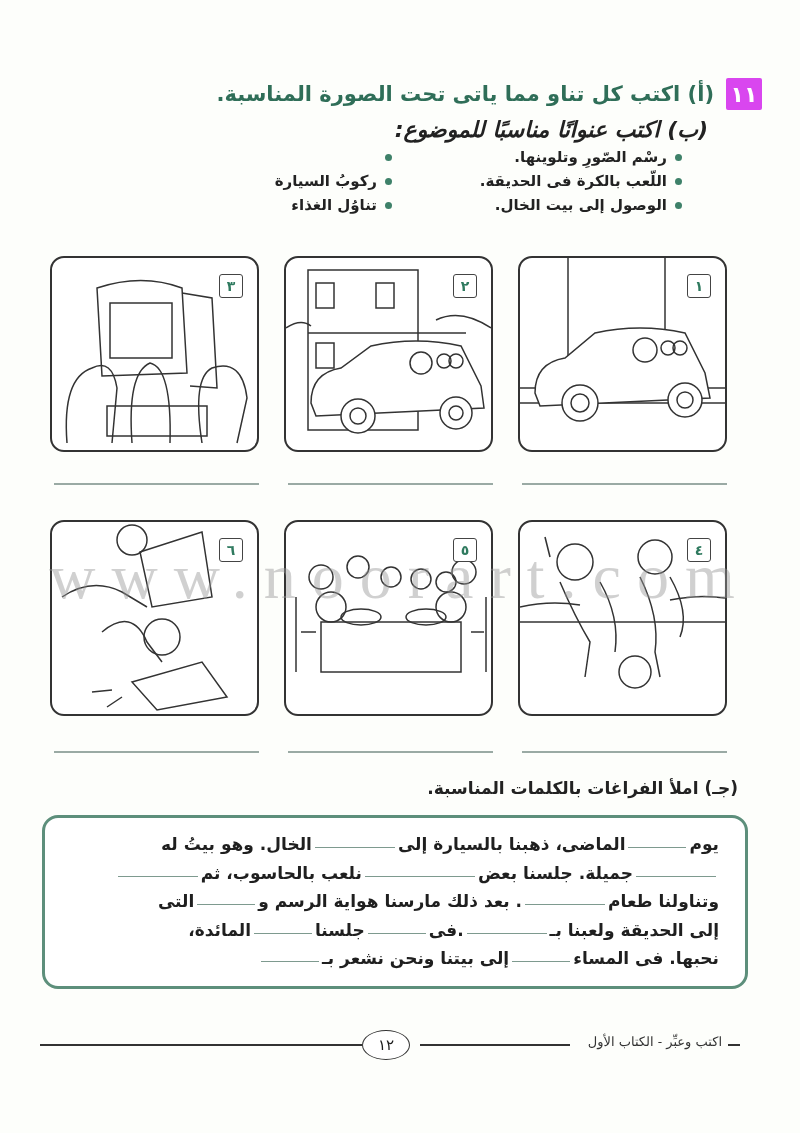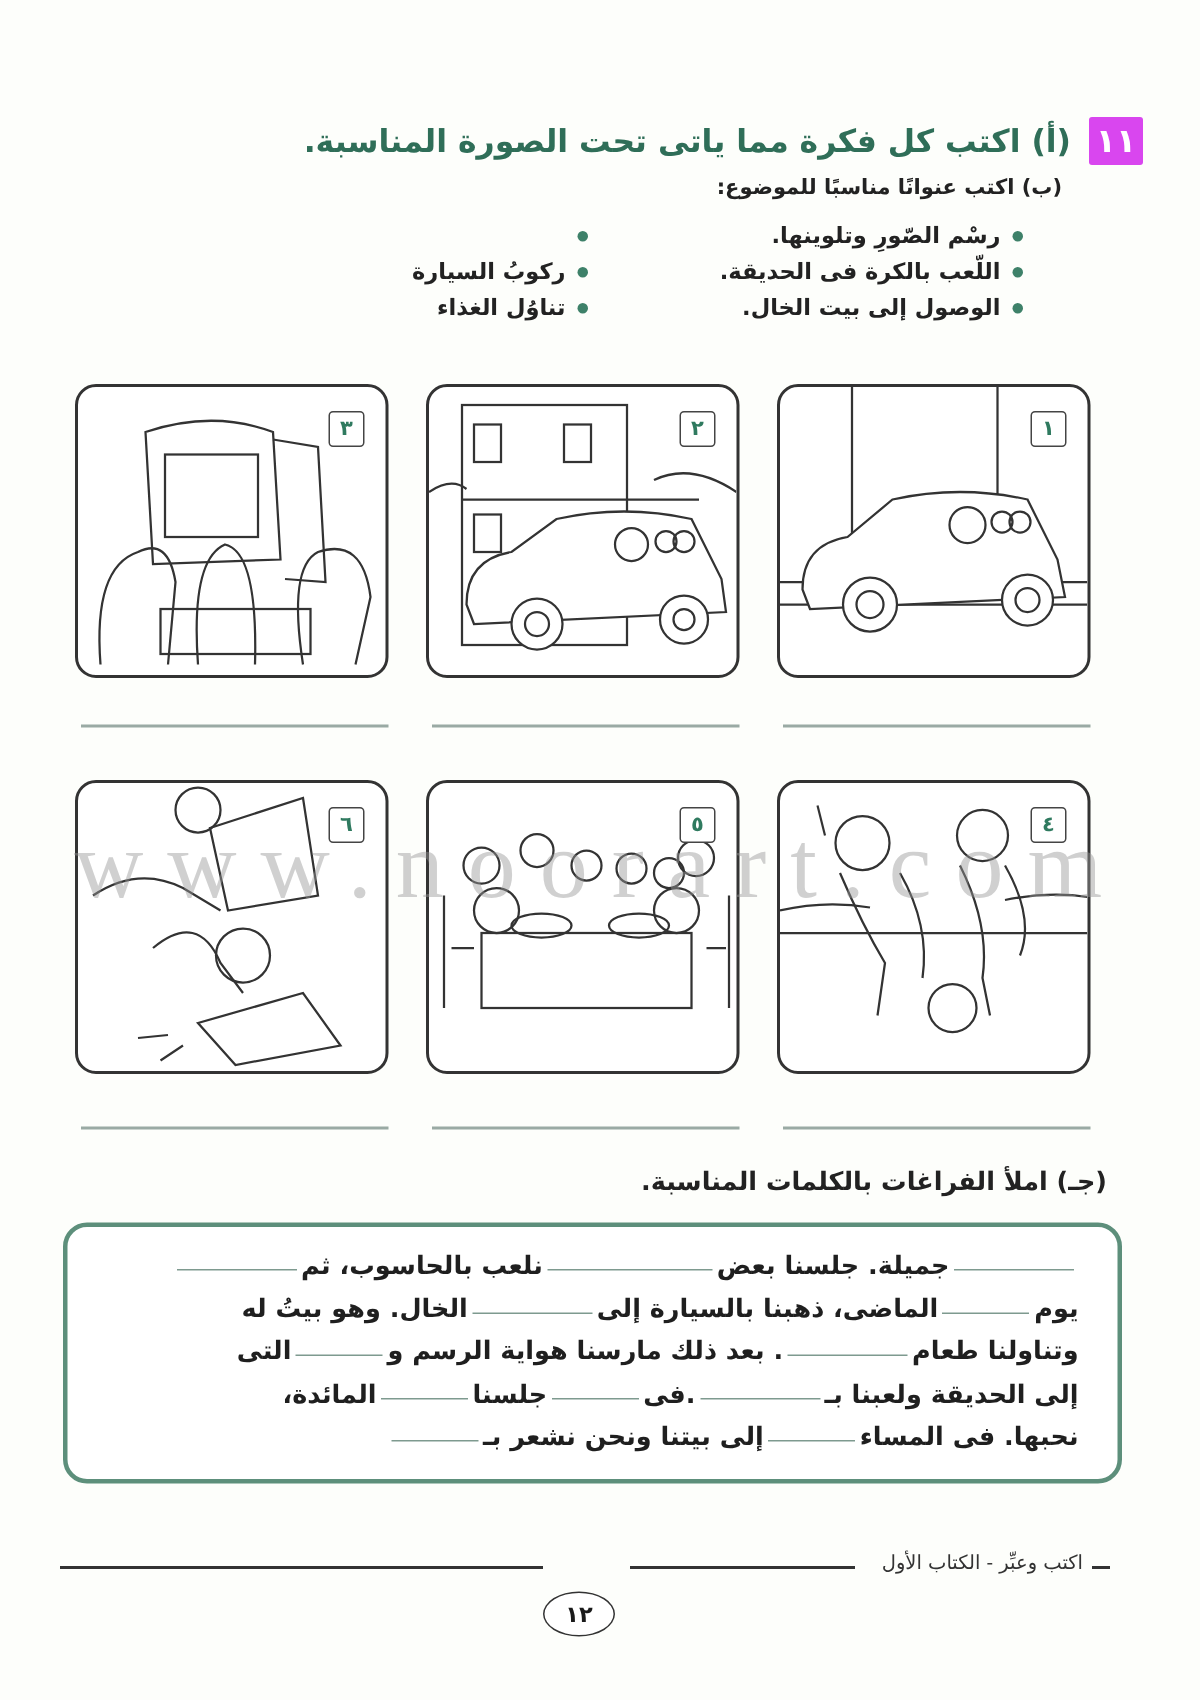--- a/index.html
+++ b/index.html
@@ -14,21 +14,21 @@
   .page { position: absolute; inset: 0; direction: rtl; }
 
   
   .q-header { position: absolute; top: 78px; right: 38px; display: flex; align-items: center; gap: 12px; }
   .q-badge {
     width: 36px; height: 32px; background: #d946ef; color: #fff;
     font-weight: bold; font-size: 22px; display: flex; align-items: center; justify-content: center;
     border-radius: 2px;
   }
   .q-title { font-size: 21px; font-weight: bold; color: #2f6e58; }
-  .q-sub { position: absolute; top: 117px; right: 92px; font-size: 14px; font-weight: bold; color: #222; }
+  .q-sub { position: absolute; top: 117px; right: 92px; font-size: 22px; font-weight: bold; color: #222; font-style: italic; }
 
   .ideas { position: absolute; top: 148px; right: 118px; width: 580px; display: grid;
            grid-template-columns: 260px 300px; row-gap: 6px; column-gap: 30px; }
   .idea { font-size: 15px; font-weight: bold; color: #222; display: flex; align-items: center; gap: 8px; white-space: nowrap; }
   .bullet { width: 7px; height: 7px; border-radius: 50%; background: #3e8169; display: inline-block; flex: none; }
 
   
   .pic {
     position: absolute; width: 205px; height: 192px;
     border: 2px solid #333; border-radius: 14px; background: #fff; overflow: hidden;
@@ -58,32 +58,32 @@
   .blank { display: inline-block; width: 58px; border-bottom: 1.5px solid #7e9a8f; margin: 0 3px; vertical-align: 2px; }
   .blank.long { width: 80px; }
 
   
   .footer { position: absolute; top: 1030px; left: 40px; width: 700px; height: 30px; }
   .f-line-right { position: absolute; top: 14px; right: 0; width: 12px; height: 1.5px; background: #333; }
   .f-text { position: absolute; top: 4px; right: 18px; font-family: "DejaVu Serif", serif; font-size: 13px; color: #333; white-space: nowrap; }
   .f-line-mid { position: absolute; top: 14px; right: 170px; width: 150px; height: 1.5px; background: #333; }
   .f-page {
     position: absolute; top: 0; left: 322px; width: 46px; height: 28px; border: 1.5px solid #333;
-    border-radius: 50%; display: flex; align-items: center; justify-content: center; font-size: 15px; font-weight: bold; background: #fff; margin-top: 31px;
+    border-radius: 50%; display: flex; align-items: center; justify-content: center; font-size: 15px; font-weight: normal; background: #fff;
   }
   .f-line-left { position: absolute; top: 14px; left: 0; width: 322px; height: 1.5px; background: #333; }
 </style>
 </head>
 <body>
 
 <div class="page">
 
   <div class="q-header">
     <div class="q-badge">١١</div>
-    <div class="q-title">(أ) اكتب كل فكرة مما ياتى تحت الصورة المناسبة.</div>
+    <div class="q-title">(أ) اكتب كل تناو مما ياتى تحت الصورة المناسبة.</div>
   </div>
   <div class="q-sub">(ب) اكتب عنوانًا مناسبًا للموضوع:</div>
 
   <div class="ideas">
     <div class="idea">
         <span class="bullet"></span>
         <span>رسْم الصّورِ وتلوينها.</span>
       </div>
     <div class="idea">
         <span class="bullet"></span>
@@ -203,24 +203,24 @@
   <div class="ans-line" style="top:751px; right:73px;"></div>
   <div class="ans-line" style="top:751px; right:307px;"></div>
   <div class="ans-line" style="top:751px; right:541px;"></div>
 
   <div class="watermark">www.noorart.com</div>
 
   <div class="c-title">(جـ) املأ الفراغات بالكلمات المناسبة.</div>
   <div class="fill-box">
     <div class="fill-text">
       <span class="fill-line">
+        <span>يوم</span><span class="blank"></span><span>الماضى، ذهبنا بالسيارة إلى</span><span class="blank long"></span><span>الخال. وهو بيتُ له</span>
+      </span>
+      <span class="fill-line">
         <span class="blank long"></span><span>جميلة. جلسنا بعض</span><span class="blank long" style="width:110px"></span><span>نلعب بالحاسوب، ثم</span><span class="blank long"></span>
-      </span>
-      <span class="fill-line">
-        <span>يوم</span><span class="blank"></span><span>الماضى، ذهبنا بالسيارة إلى</span><span class="blank long"></span><span>الخال. وهو بيتُ له</span>
       </span>
       <span class="fill-line">
         <span>وتناولنا طعام</span><span class="blank long"></span><span>. بعد ذلك مارسنا هواية الرسم و</span><span class="blank"></span><span>التى</span>
       </span>
       <span class="fill-line">
         <span>إلى الحديقة ولعبنا بـ</span><span class="blank long"></span><span>.فى</span><span class="blank"></span><span>جلسنا</span><span class="blank"></span><span>المائدة،</span>
       </span>
       <span class="fill-line">
         <span>نحبها. فى المساء</span><span class="blank"></span><span>إلى بيتنا ونحن نشعر بـ</span><span class="blank"></span>
       </span>

